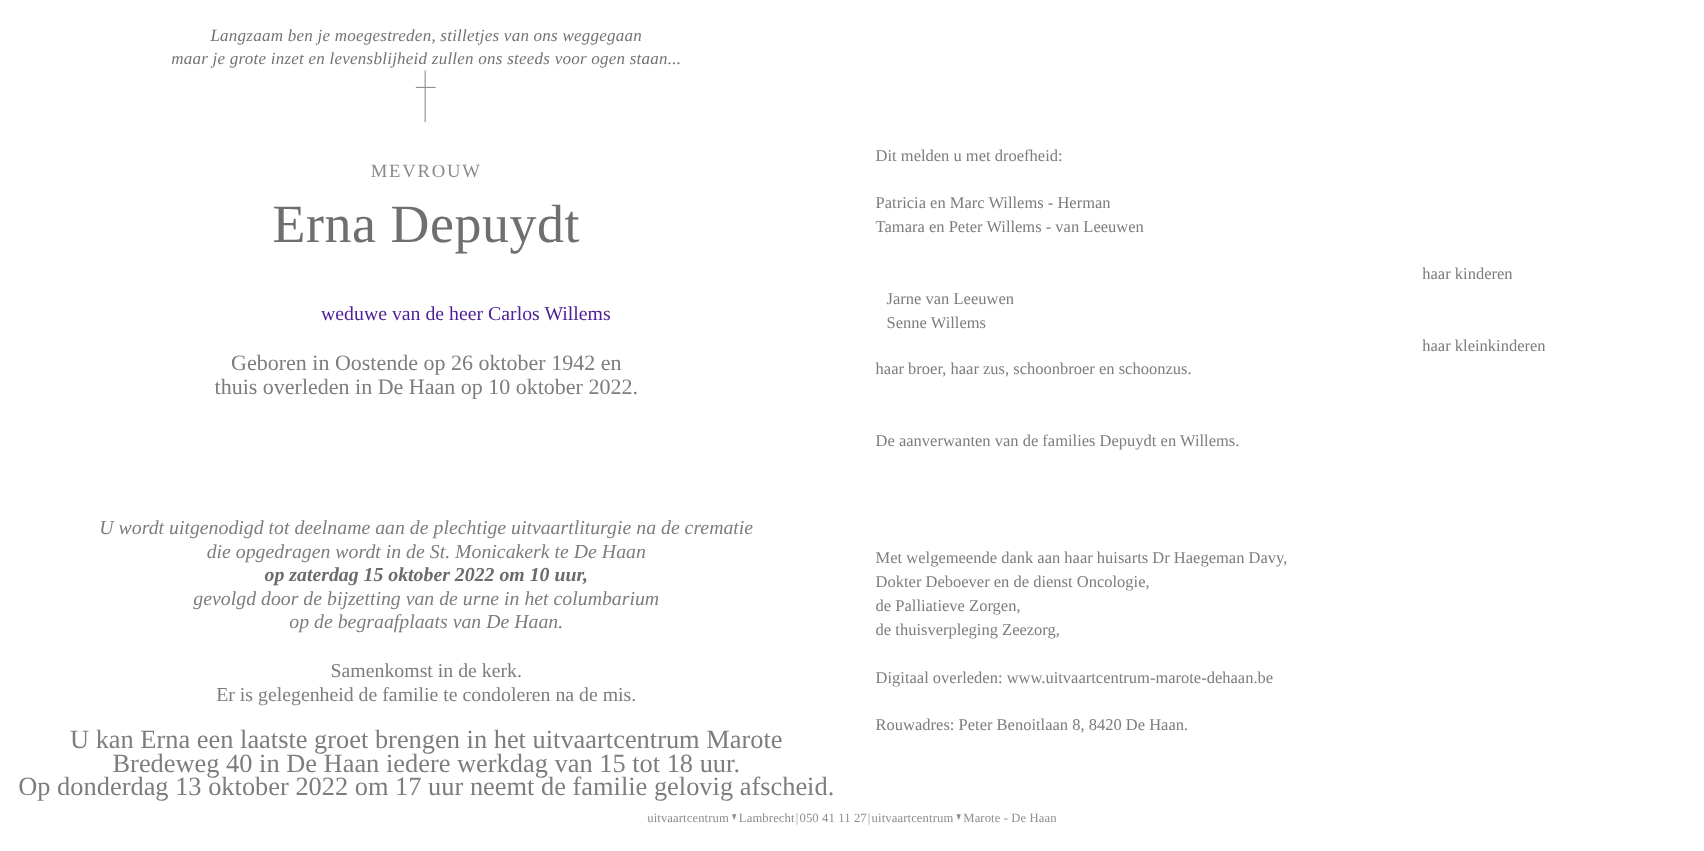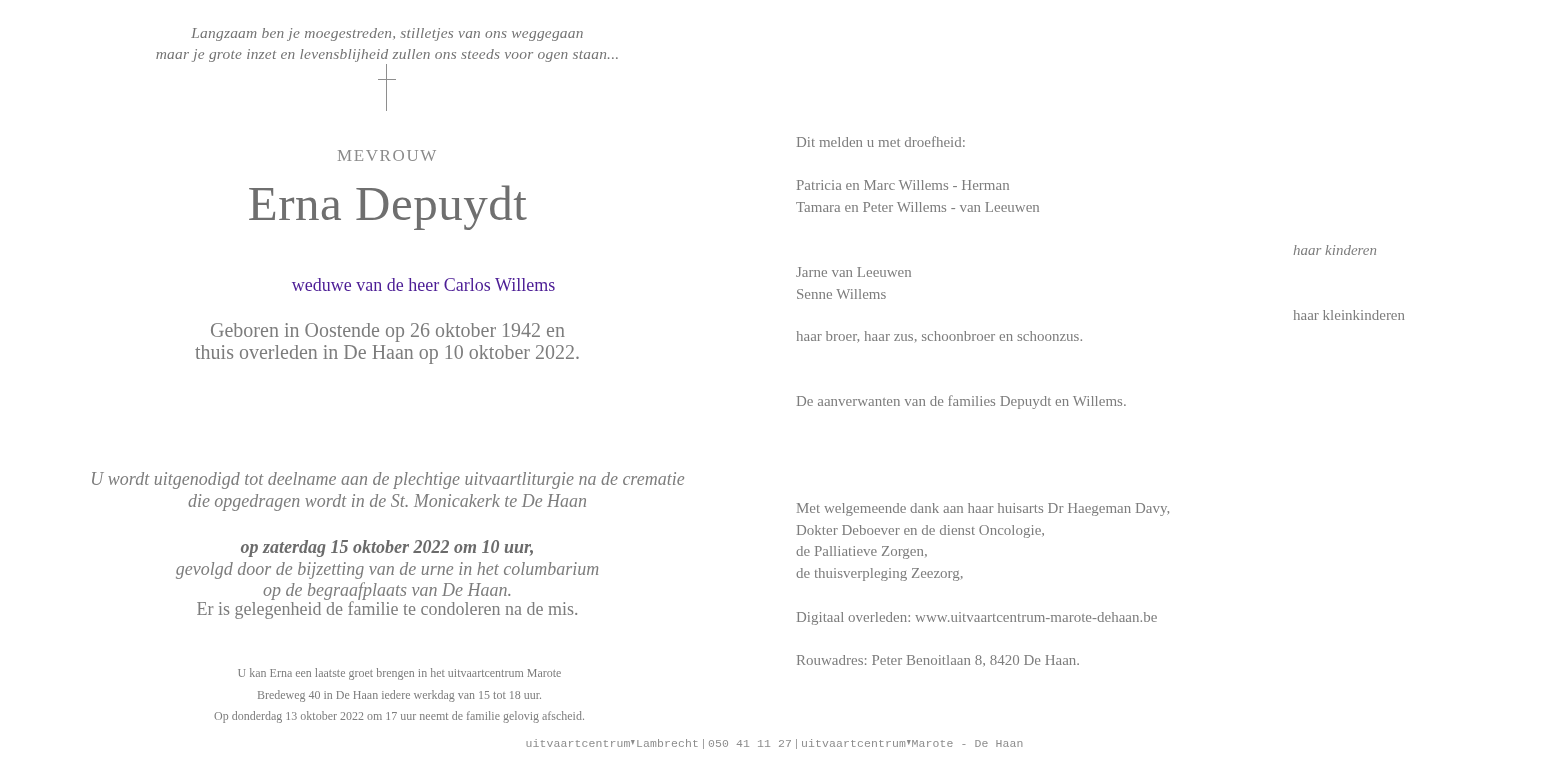--- a/index.html
+++ b/index.html
@@ -118,42 +118,40 @@
     top: 469px;
     width: 775px;
     font-size: 18px;
     line-height: 21.5px;
     color: #7d7d7d;
     font-style: italic;
   }
   .ceremony .emph {
     font-weight: bold;
     color: #6b6b6b;
-    margin-top: 25px;
   }
 
   .gathering {
     position: absolute;
     left: 0;
     top: 599px;
     width: 775px;
     font-size: 18px;
     line-height: 21.5px;
     color: #7d7d7d;
   }
 
   .visiting {
     position: absolute;
     left: 0;
     top: 663px;
     width: 775px;
-    font-size: 12px;
+    font-size: 24px;
     line-height: 21.5px;
     color: #7d7d7d;
-    padding-left: 12px;
   }
 
   
   .right-col {
     position: absolute;
     left: 796px;
     top: 0;
     width: 740px;
   }
 
@@ -163,24 +161,24 @@
     line-height: 22px;
     color: #7d7d7d;
     white-space: nowrap;
   }
 
   .announce { left: 0;  top: 131px; }
 
   .children { left: 0;  top: 174px; }
   .children div { line-height: 22px; }
 
-  .lbl-children { left: 497px; top: 239px; font-style: italic; }
+  .lbl-children { left: 497px; top: 239px; }
 
   .grandchildren { left: 0; top: 261px; }
-  .grandchildren div { line-height: 22px; }
+  .grandchildren div { line-height: 22px; margin-left: 10px; }
 
   .lbl-grandchildren { left: 497px; top: 304px; }
 
   .siblings { left: 0; top: 325px; }
 
   .relatives { left: 0; top: 390px; }
 
   .thanks { left: 0; top: 498px; }
   .thanks div { line-height: 21.5px; }
 
@@ -192,21 +190,21 @@
   .footer {
     position: absolute;
     left: 0;
     top: 737px;
     width: 1549px;
     text-align: center;
     font-size: 11.5px;
     color: #8d8d8d;
     letter-spacing: 0.1px;
     white-space: nowrap;
-    font-family: Liberation Mono, monospace;
+    font-family: Liberation Serif, serif;
   }
   .footer .flame {
     display: inline-block;
     font-size: 9px;
     vertical-align: 2px;
     transform: scaleX(0.75);
     color: #8d8d8d;
   }
   .footer .bar {
     display: inline-block;
@@ -244,20 +242,21 @@
 
     <div class="ceremony">
       <div>U wordt uitgenodigd tot deelname aan de plechtige uitvaartliturgie na de crematie</div>
       <div>die opgedragen wordt in de St. Monicakerk te De Haan</div>
       <div class="emph">op zaterdag 15 oktober 2022 om 10 uur,</div>
       <div>gevolgd door de bijzetting van de urne in het columbarium</div>
       <div>op de begraafplaats van De Haan.</div>
     </div>
 
     <div class="gathering">
+      <div>Samenkomst in de kerk.</div>
       <div>Er is gelegenheid de familie te condoleren na de mis.</div>
     </div>
 
     <div class="visiting">
       <div>U kan Erna een laatste groet brengen in het uitvaartcentrum Marote</div>
       <div>Bredeweg 40 in De Haan iedere werkdag van 15 tot 18 uur.</div>
       <div>Op donderdag 13 oktober 2022 om 17 uur neemt de familie gelovig afscheid.</div>
     </div>
 
   </div>

